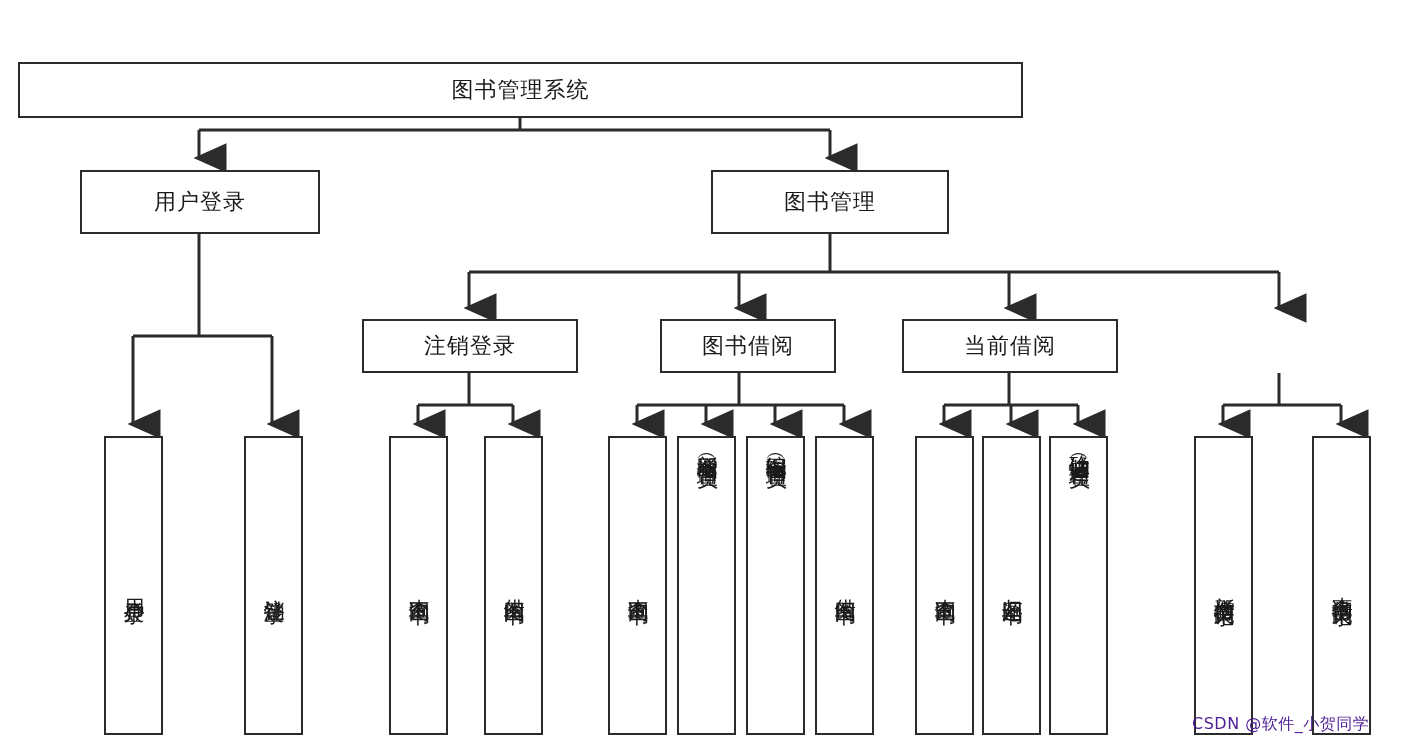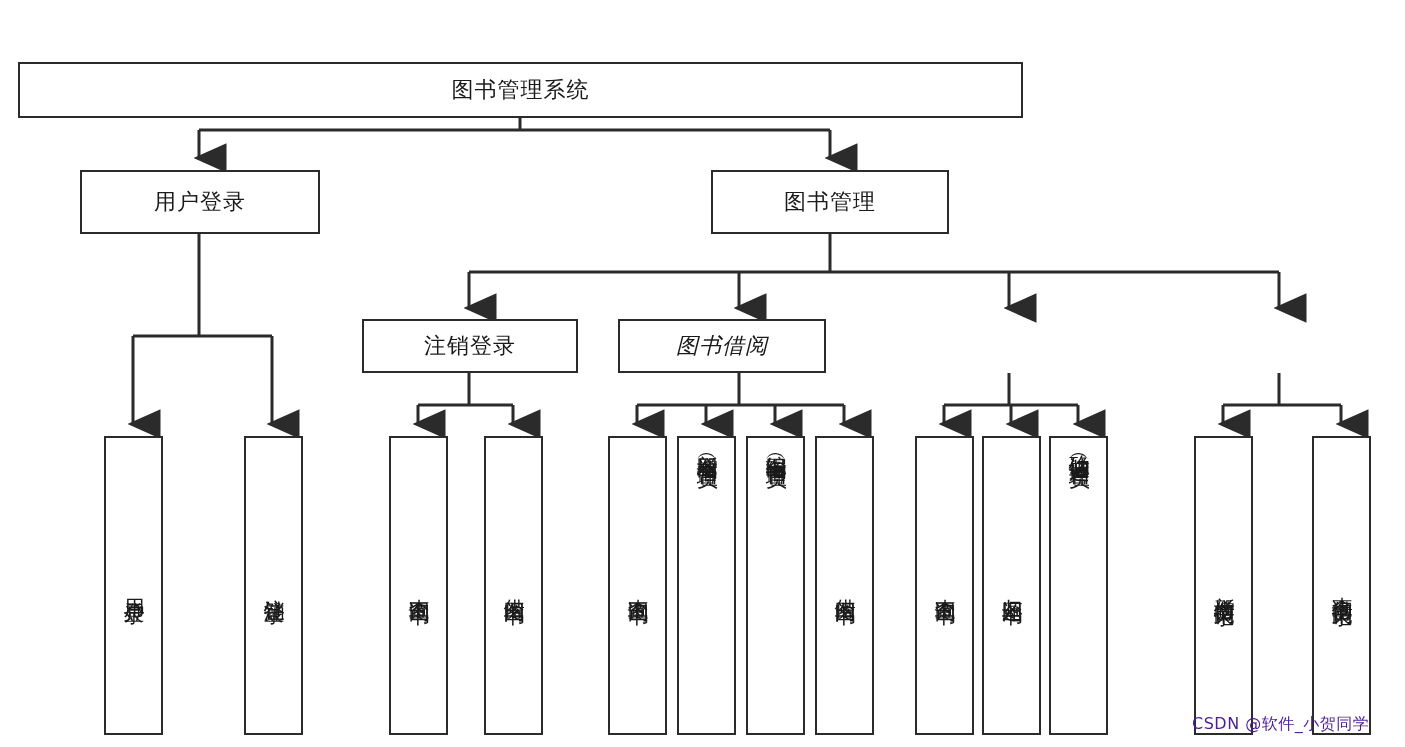--- a/index.html
+++ b/index.html
@@ -125,22 +125,25 @@
   <div class="node horiz" style="left:80px; top:170px; width:240px; height:64px;">
     <span>用户登录</span>
   </div>
   <div class="node horiz" style="left:711px; top:170px; width:238px; height:64px;">
     <span>图书管理</span>
   </div>
 
   <div class="node horiz" style="left:362px; top:319px; width:216px; height:54px;">
     <span>注销登录</span>
   </div>
-  <div class="node horiz" style="left:618px; top:319px; width:208px; height:54px;font-style:italic;">
+  <div class="node horiz" style="left:660px; top:319px; width:176px; height:54px;">
     <span>图书借阅</span>
+  </div>
+  <div class="node horiz" style="left:902px; top:319px; width:216px; height:54px;">
+    <span>当前借阅</span>
   </div>
 
   <div class="node vert center-text" style="left:104px; top:436px; width:59px; height:299px;">
     <span class="vtext">用户登录</span>
   </div>
   <div class="node vert center-text" style="left:244px; top:436px; width:59px; height:299px;">
     <span class="vtext">注销登录</span>
   </div>
 
   <div class="node vert center-text" style="left:389px; top:436px; width:59px; height:299px;">

